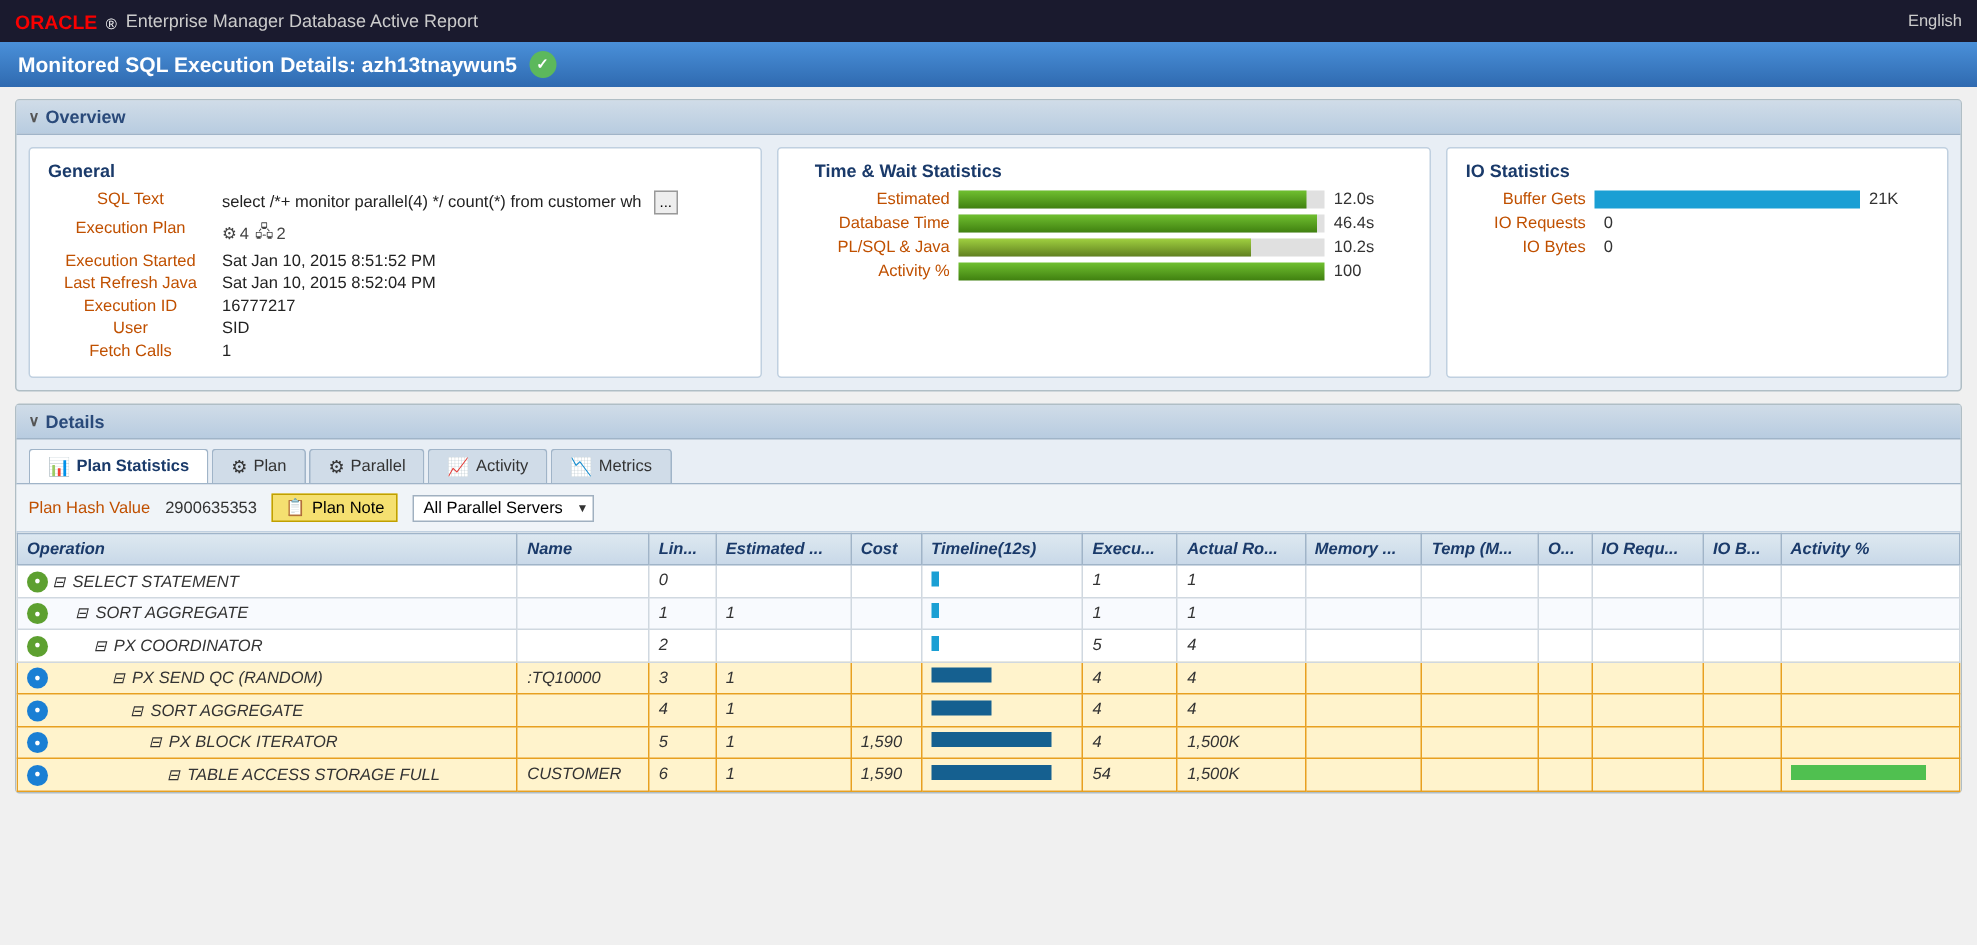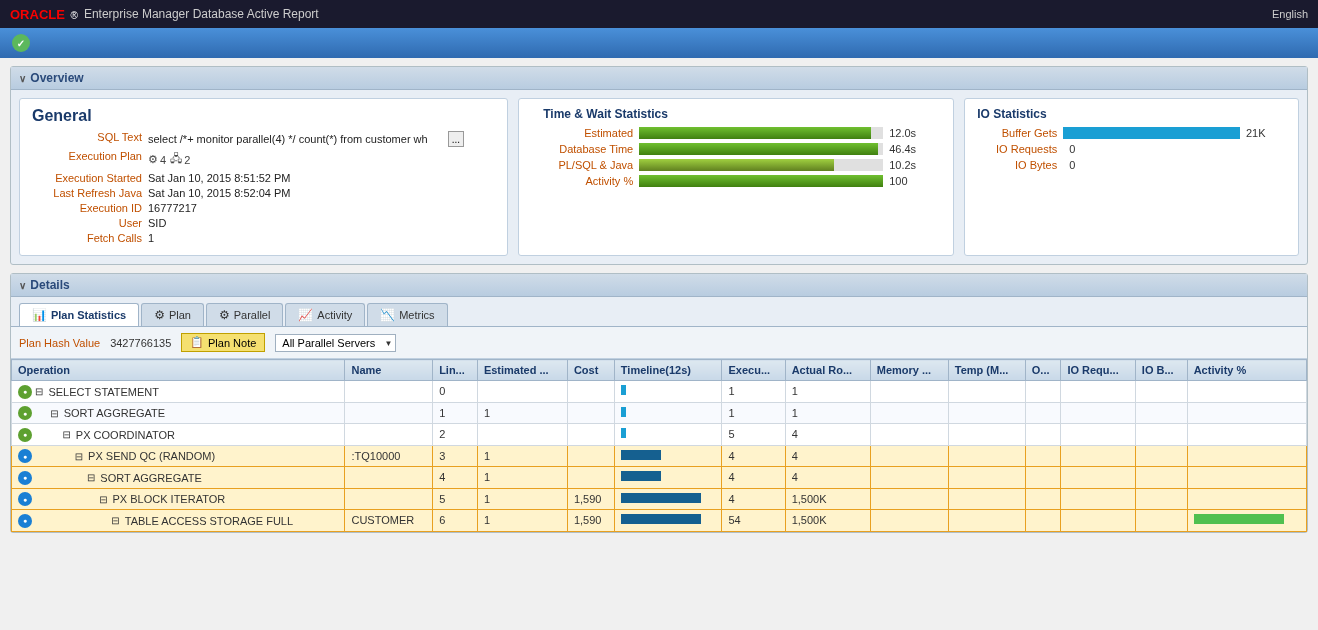--- a/index.html
+++ b/index.html
@@ -75,35 +75,35 @@
       background: white;
       border: 1px solid #c0d0e0;
       border-radius: 3px;
       padding: 8px 12px;
       flex: 1.2;
     }
     .general-panel .panel-title {
       font-weight: bold;
       color: #1a3a6a;
       margin-bottom: 6px;
-      font-size: 16px;
+      font-size: 12px;
     }
     .general-row {
       display: flex;
       margin-bottom: 3px;
       font-size: 11px;
     }
     .general-label {
       color: #c05000;
-      text-align: right;
+      text-align: center;
       min-width: 110px;
       margin-right: 6px;
     }
     .general-value { color: #222; }
-    .sql-text-container { display: flex; align-items: center; gap: 20px; }
+    .sql-text-container { display: flex; align-items: center; gap: 8px; }
     .dots-btn {
       border: 1px solid #999;
       background: #eee;
       padding: 0 3px;
       font-size: 10px;
       cursor: pointer;
       height: 16px;
     }
     .exec-plan-icons { display: flex; gap: 4px; align-items: center; }
     .plan-icon {
@@ -240,20 +240,21 @@
       pointer-events: none;
     }
 
     
     .plan-table-container { overflow-x: auto; background: white; }
     .plan-table {
       width: 100%;
       border-collapse: collapse;
       font-size: 11px;
       min-width: 1200px;
+      font-style: italic;
     }
     .plan-table th {
       background: linear-gradient(to bottom, #dde8f0, #c8d8e8);
       border: 1px solid #a0b4c8;
       padding: 4px 6px;
       text-align: left;
       font-size: 11px;
       white-space: nowrap;
       color: #1a3a6a;
     }
@@ -274,20 +275,21 @@
     <span style="color:#f80000">ORACLE</span>
     <span style="color:white; font-size:10px; font-weight:normal; margin-left:2px">®</span>
   </span>
   <span class="top-bar-title">
     <span>Enterprise Manager</span>&nbsp;<span>Database Active Report</span>
   </span>
   <span class="top-bar-right">English</span>
 </div>
 
 <div class="header-bar">
+  <span>Monitored SQL Execution Details: azh13tnaywun5</span>
   <span class="verify-icon">✓</span>
 </div>
 
 <div class="main-content">
 
   <div class="section-panel">
     <div class="section-header">
       <span class="section-toggle">∨</span>
       <span>Overview</span>
     </div>
@@ -409,21 +411,21 @@
         <span>Activity</span>
       </div>
       <div class="tab-item">
         <span class="tab-icon">📉</span>
         <span>Metrics</span>
       </div>
     </div>
 
     <div class="plan-toolbar">
       <span class="plan-hash-label">Plan Hash Value</span>
-      <span class="plan-hash-value">3427766135</span>
+      <span class="plan-hash-value">2900635353</span>
       <button class="plan-note-btn">
         <span>📋</span>
         <span>Plan Note</span>
       </button>
       <div class="select-wrapper">
         <select class="parallel-select">
           <option>All Parallel Servers</option>
           <option>Server 1</option>
           <option>Server 2</option>
         </select>

